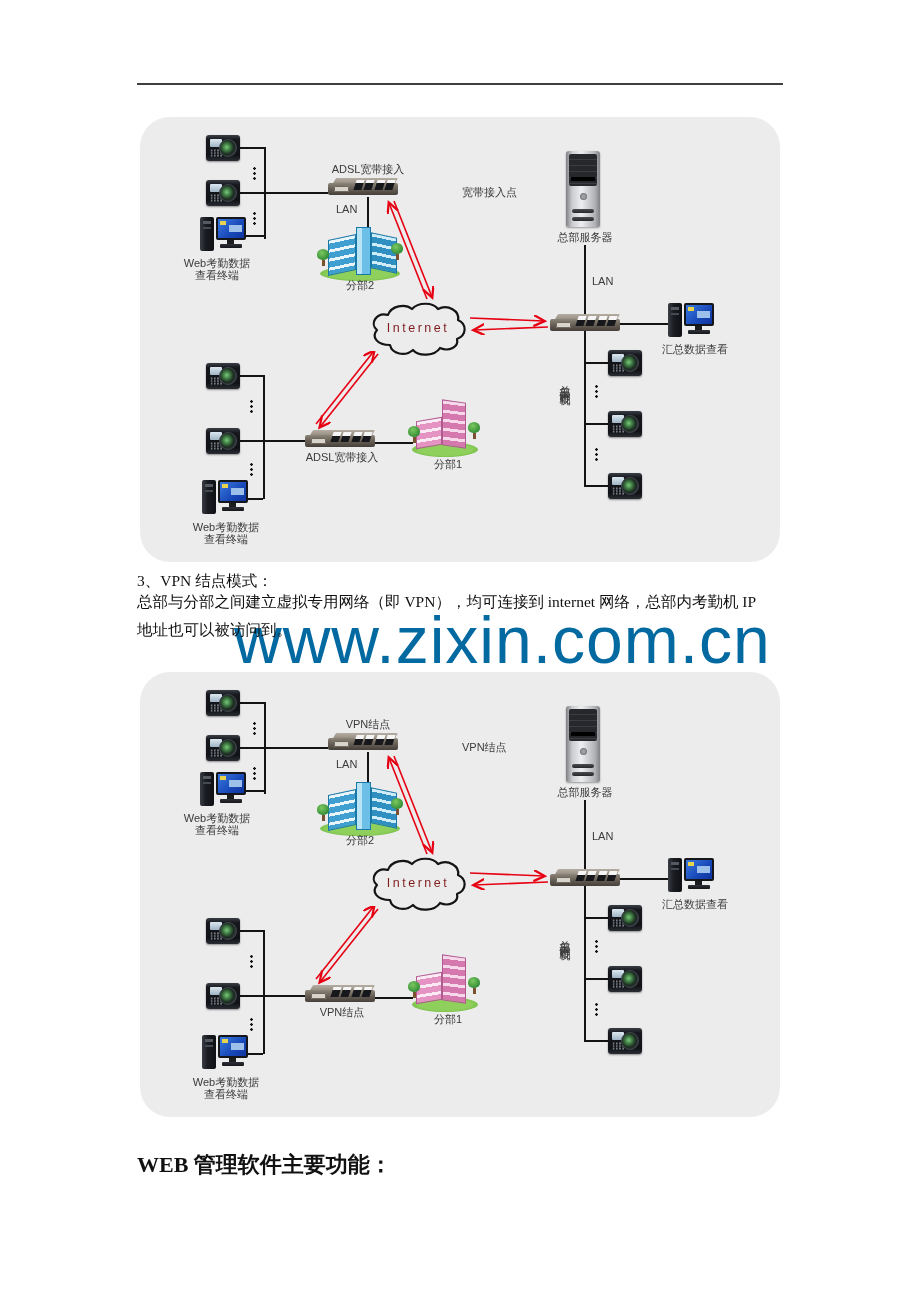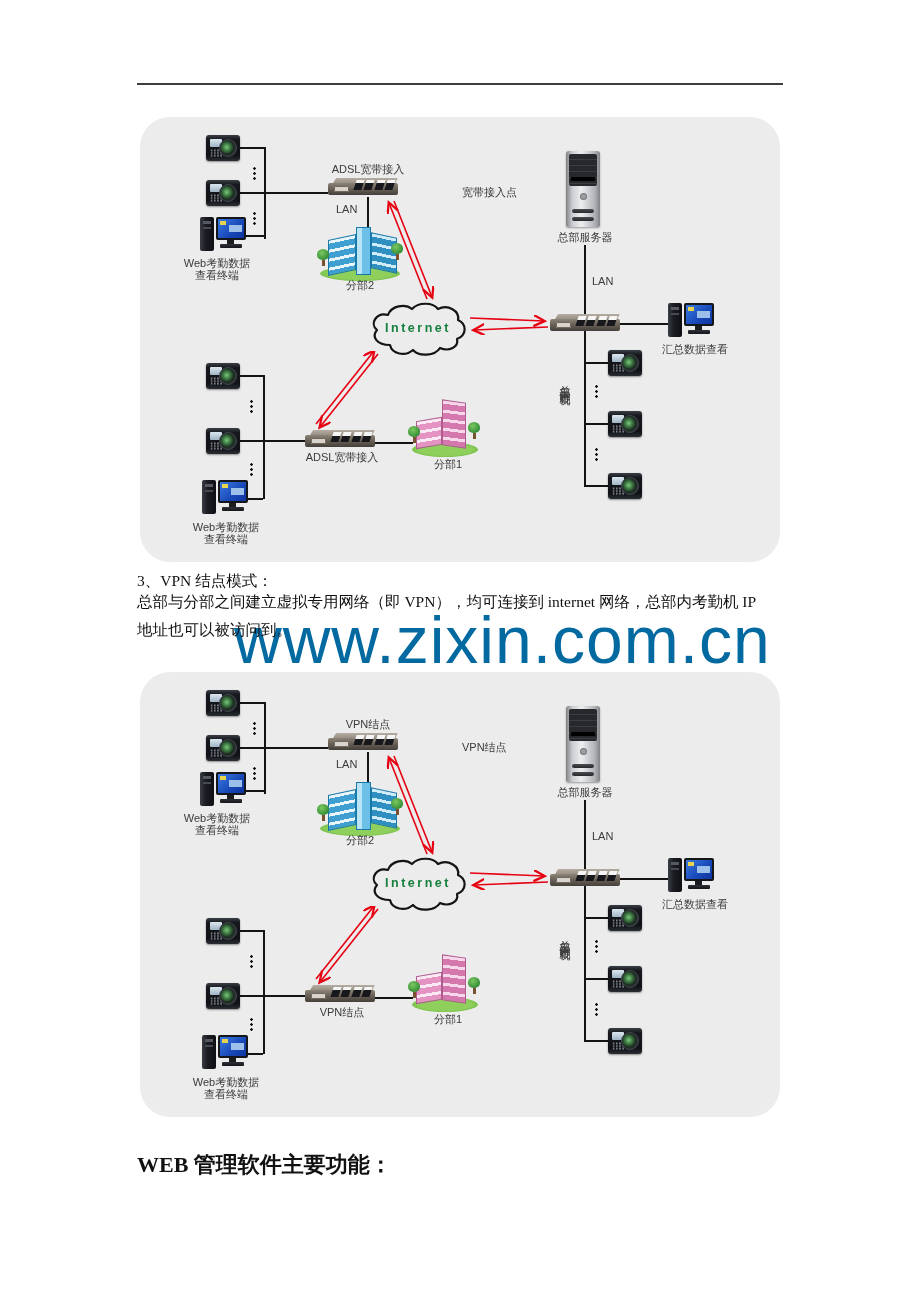--- a/index.html
+++ b/index.html
@@ -22,21 +22,21 @@
   .ln{position:absolute;background:#141414;}
   .dots{position:absolute;width:3px;height:15px;
         background-image:radial-gradient(circle,#141414 1.1px,transparent 1.5px);
         background-size:3px 5px;}
   .lbl{position:absolute;font-size:11px;color:#3a3a3a;line-height:12px;white-space:nowrap;}
   .ctr{text-align:center;white-space:normal;}
   .rgt{}
   .vlbl{position:absolute;writing-mode:vertical-rl;text-orientation:upright;
         font-size:11px;letter-spacing:2px;color:#3a3a3a;}
   .inet{position:absolute;left:0;top:22px;width:100%;text-align:center;
-        font-size:12.5px;font-weight:bold;letter-spacing:2.5px;color:#15803d;}
+        font-size:12.5px;font-weight:normal;letter-spacing:2.5px;color:#7f1d1d;}
   
   .att{position:absolute;width:34px;height:26px;border-radius:3px;
        background:linear-gradient(180deg,#3a3f46 0%,#16181d 18%,#101216 78%,#2a2e34 100%);
        box-shadow:0 1px 2px rgba(0,0,0,.4);}
   .att .scr{position:absolute;left:4px;top:4px;width:12px;height:8px;border-radius:1px;
        background:linear-gradient(180deg,#dce8f0,#9fb4c4);}
   .att .kp{position:absolute;left:4px;top:14px;width:13px;height:8px;
        background-image:radial-gradient(circle,#8a9098 .8px,transparent 1.1px);
        background-size:3.2px 2.7px;}
   .att .fp{position:absolute;right:3px;top:4px;width:16px;height:16px;border-radius:50%;

